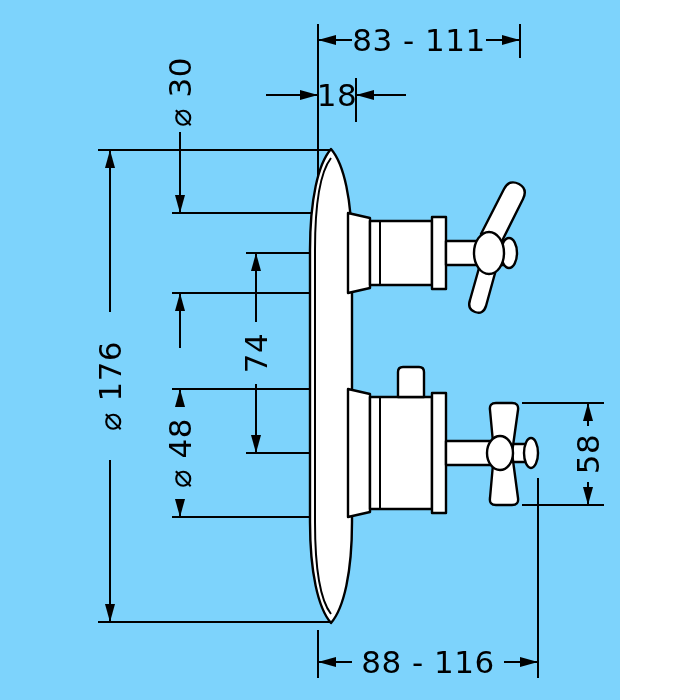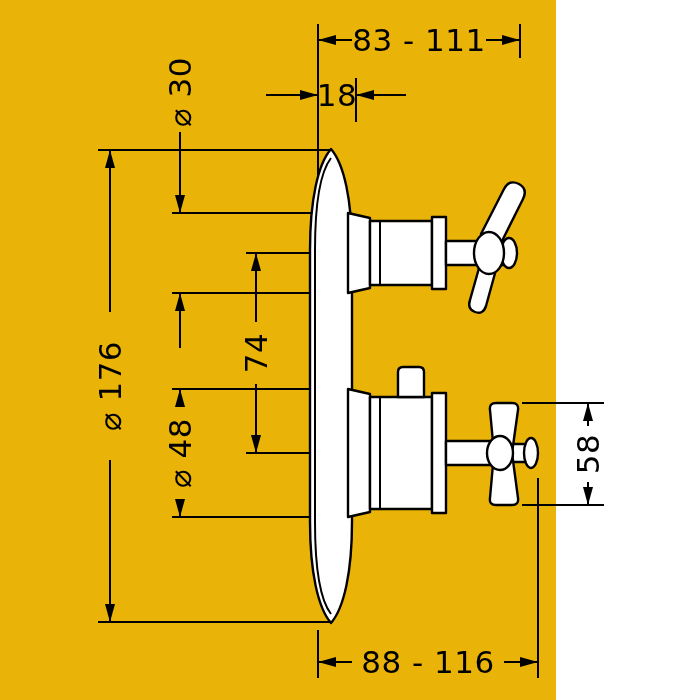--- a/index.html
+++ b/index.html
@@ -5,23 +5,23 @@
   html, body {
     margin: 0;
     padding: 0;
     width: 700px;
     height: 700px;
     background: #ffffff;
     overflow: hidden;
   }
   .canvas {
     position: relative;
-    width: 556px;
+    width: 620px;
     height: 700px;
-    background: #eab308;
+    background: #7dd3fc;
   }
   svg { display: block; }
   .dim  { stroke: #000; stroke-width: 2; fill: none; }
   .arr  { fill: #000; stroke: none; }
   .fix  { stroke: #000; stroke-width: 2.4; fill: #fff; stroke-linejoin: round; }
   .fixl { stroke: #000; stroke-width: 2; fill: none; stroke-linejoin: round; }
   text.dimtxt {
     font-family: "DejaVu Sans", "Liberation Sans", sans-serif;
     font-size: 31px;
     fill: #000;

